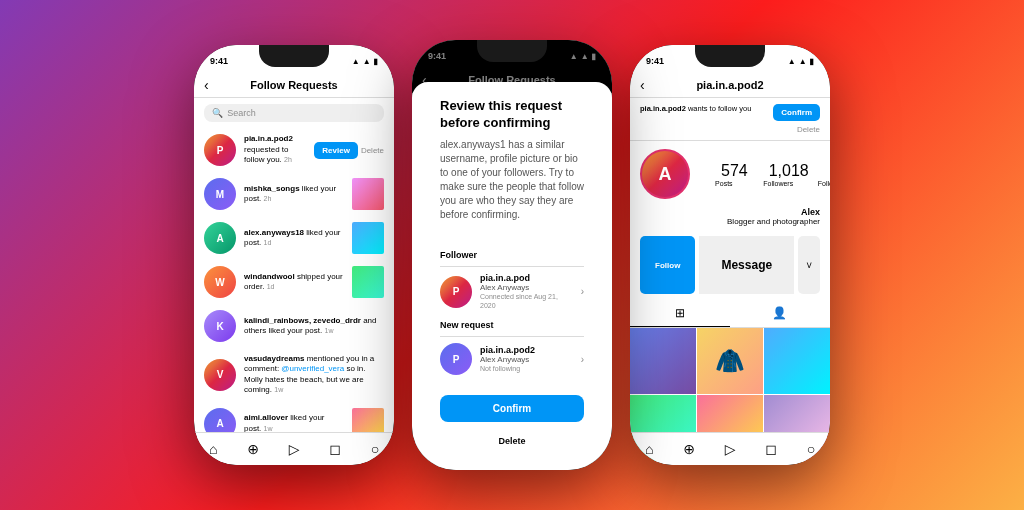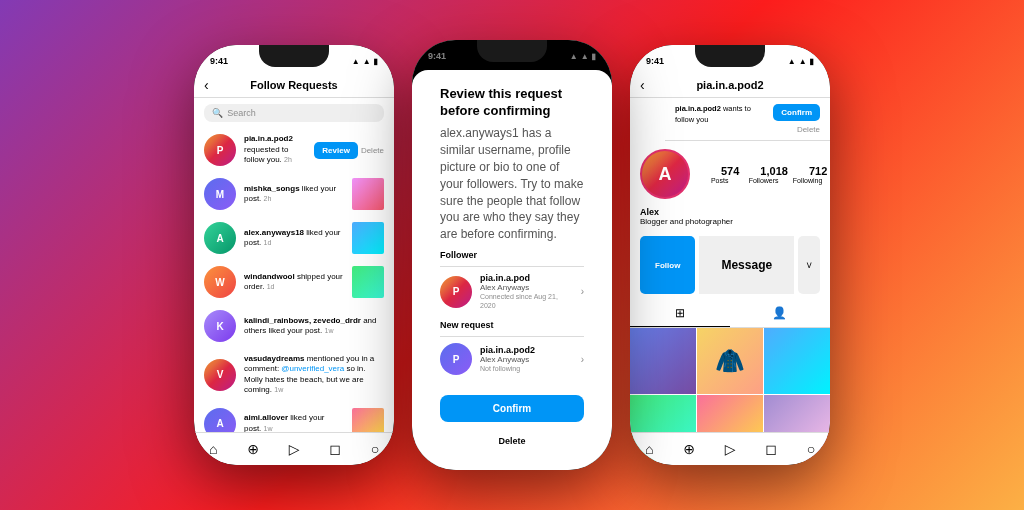--- a/index.html
+++ b/index.html
@@ -190,24 +190,24 @@
       padding: 16px 28px;
     }
     .modal-title {
       font-size: 13px;
       font-weight: 700;
       color: #000;
       margin-bottom: 6px;
       line-height: 1.3;
     }
     .modal-desc {
-      font-size: 12px;
+      font-size: 10px;
       color: #555;
       line-height: 1.4;
-      margin-bottom: 7px;
+      margin-bottom: 28px;
     }
     .modal-section-label {
       font-size: 9px;
       font-weight: 700;
       color: #000;
       margin-bottom: 6px;
     }
     .modal-user-row {
       display: flex;
       align-items: center;
@@ -244,21 +244,20 @@
       border: none;
       cursor: pointer;
       margin-top: 6px;
     }
     .follow-request-bar {
       padding: 6px 10px;
       display: flex;
       align-items: flex-start;
       gap: 8px;
       border-bottom: 0.5px solid #dbdbdb;
-      margin-left: 35px;
     }
     .follow-req-text { font-size: 7.5px; color: #000; line-height: 1.4; flex: 1; }
     .follow-req-text .bold { font-weight: 700; }
     .btn-confirm-sm {
       background: #0095f6;
       color: #fff;
       border: none;
       border-radius: 5px;
       padding: 4px 8px;
       font-size: 8px;
@@ -266,23 +265,23 @@
       white-space: nowrap;
       cursor: pointer;
     }
     .profile-stats {
       display: flex;
       justify-content: space-around;
       padding: 10px 10px 6px;
       border-bottom: 0.5px solid #dbdbdb;
     }
     .stat-block { text-align: center; }
-    .stat-num { font-size: 11px; font-weight: 700; color: #000; margin-left: 21px; }
+    .stat-num { font-size: 16px; font-weight: 400; color: #000; margin-left: 21px; }
     .stat-label { font-size: 7px; color: #000; }
-    .profile-info { padding: 4px 10px; }
+    .profile-info { padding: 4px 10px; text-align: right; }
     .profile-name { font-size: 9px; font-weight: 700; color: #000; }
     .profile-bio { font-size: 8px; color: #000; }
     .profile-actions {
       display: flex;
       gap: 4px;
       padding: 6px 10px;
     }
     .btn-follow {
       flex: 1;
       background: #0095f6;

